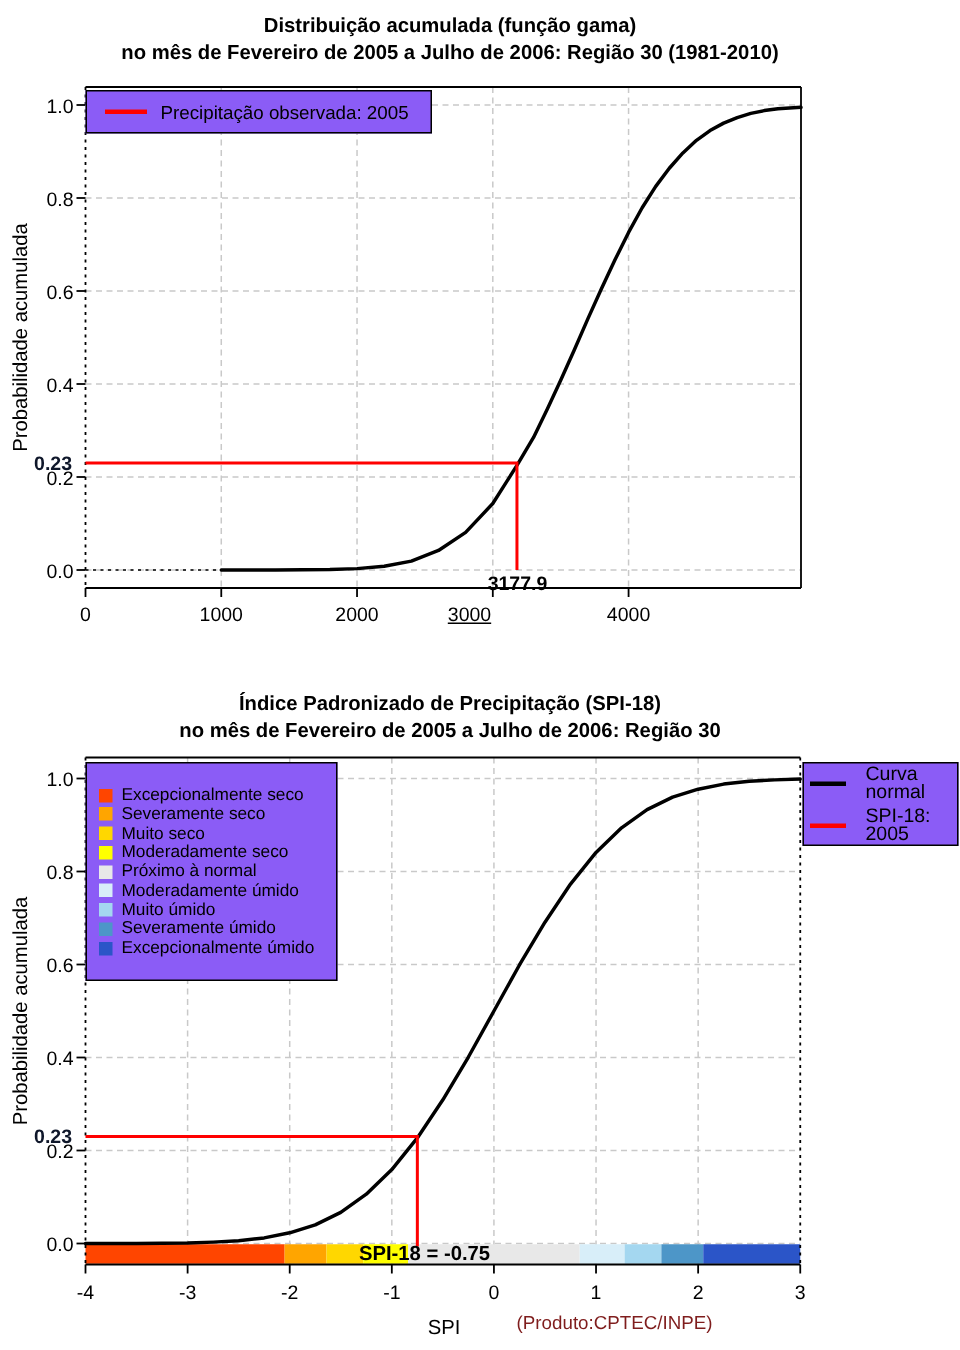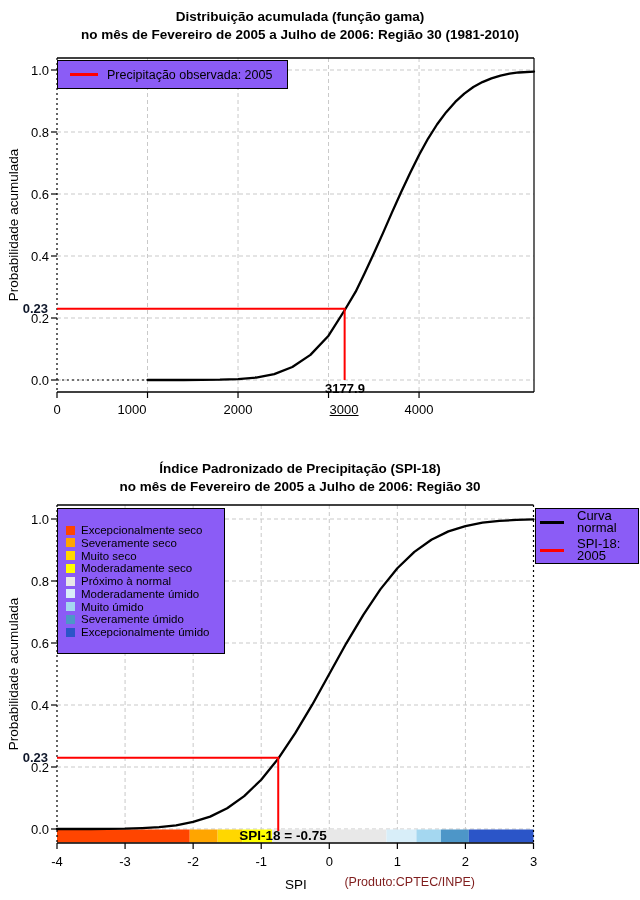--- a/index.html
+++ b/index.html
@@ -165,23 +165,23 @@
     </div>
     <div class="lrow">
       <span class="sw lineSw" style="width: 24px; background: rgb(255, 0, 0);"></span>
       <span class="lgTxt">SPI-18: 2005</span>
     </div>
   </div>
 
   <div class="abs refy" style="left:5px;top:750px;width:43px;">0.23</div>
   <div class="abs refx" style="left:208px;top:828px;width:150px;font-size:13.5px;">SPI-18 = -0.75</div>
 <div class="tick" style="left: 27px; top: 402px; width: 60px; text-align: center;">0</div>
-    <div class="tick" style="left: 117.512px; top: 402px; width: 60px; ">1000</div>
+    <div class="tick" style="left: 117.512px; top: 402px; width: 60px; text-align: center;">1000</div>
     <div class="tick" style="left: 208.025px; top: 402px; width: 60px; text-align: center;">2000</div>
-    <div class="tick" style="left: 298.537px; top: 402px; width: 60px; text-align: right; text-decoration: underline;">3000</div>
+    <div class="tick" style="left: 298.537px; top: 402px; width: 60px; text-align: left; text-decoration: underline;">3000</div>
     <div class="tick" style="left: 389.049px; top: 402px; width: 60px; text-align: center;">4000</div>
     <div class="tick" style="left: 5px; top: 372.5px; width: 44px; text-align: right;">0.0</div>
     <div class="tick" style="left: 5px; top: 310.5px; width: 44px; text-align: right;">0.2</div>
     <div class="tick" style="left: 5px; top: 248.5px; width: 44px; text-align: right;">0.4</div>
     <div class="tick" style="left: 5px; top: 186.5px; width: 44px; text-align: right;">0.6</div>
     <div class="tick" style="left: 5px; top: 124.5px; width: 44px; text-align: right;">0.8</div>
     <div class="tick" style="left: 5px; top: 62.5px; width: 44px; text-align: right;">1.0</div>
     <div class="tick" style="left: 27px; top: 854px; width: 60px; text-align: center;">-4</div>
     <div class="tick" style="left: 95.0714px; top: 854px; width: 60px; text-align: center;">-3</div>
     <div class="tick" style="left: 163.143px; top: 854px; width: 60px; text-align: center;">-2</div>

